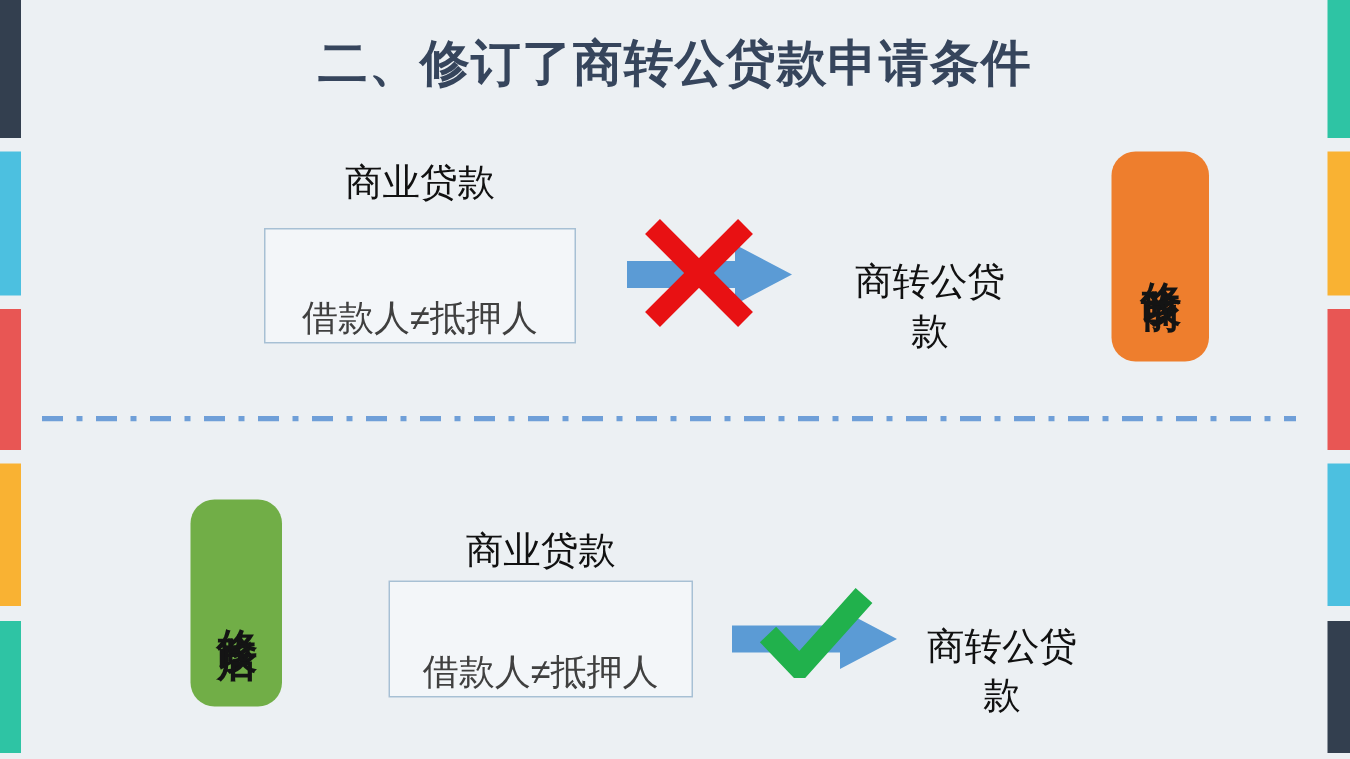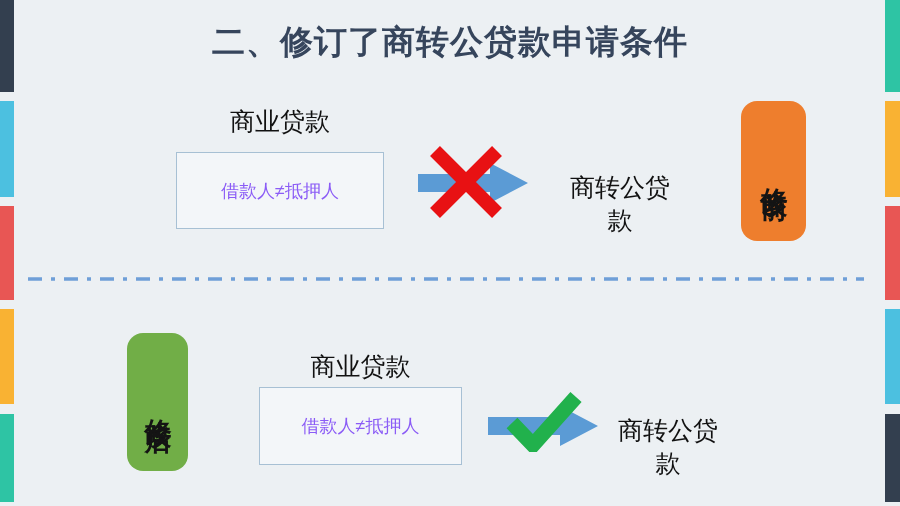--- a/index.html
+++ b/index.html
@@ -41,24 +41,24 @@
     text-align: center;
     font-size: 25px;
     color: #111;
   }
 
   .condition-box {
     position: absolute;
     border: 1px solid #a7c0d4;
     background: #f3f6f9;
     display: flex;
-    align-items: center;
+    align-items: flex-end;
     justify-content: center;
-    font-size: 18px;
-    color: #8b5cf6;
+    font-size: 24px;
+    color: #404040;
   }
   .box-before { left: 176px; top: 152px; width: 206px; height: 75px; }
   .box-after  { left: 259px; top: 387px; width: 201px; height: 76px; }
 
   .arrow-svg { position: absolute; }
   .arrow-before { left: 418px; top: 163px; }
   .arrow-after  { left: 488px; top: 406px; }
 
   .cross-svg { position: absolute; left: 424px; top: 140px; }
   .check-svg { position: absolute; left: 505px; top: 390px; }

